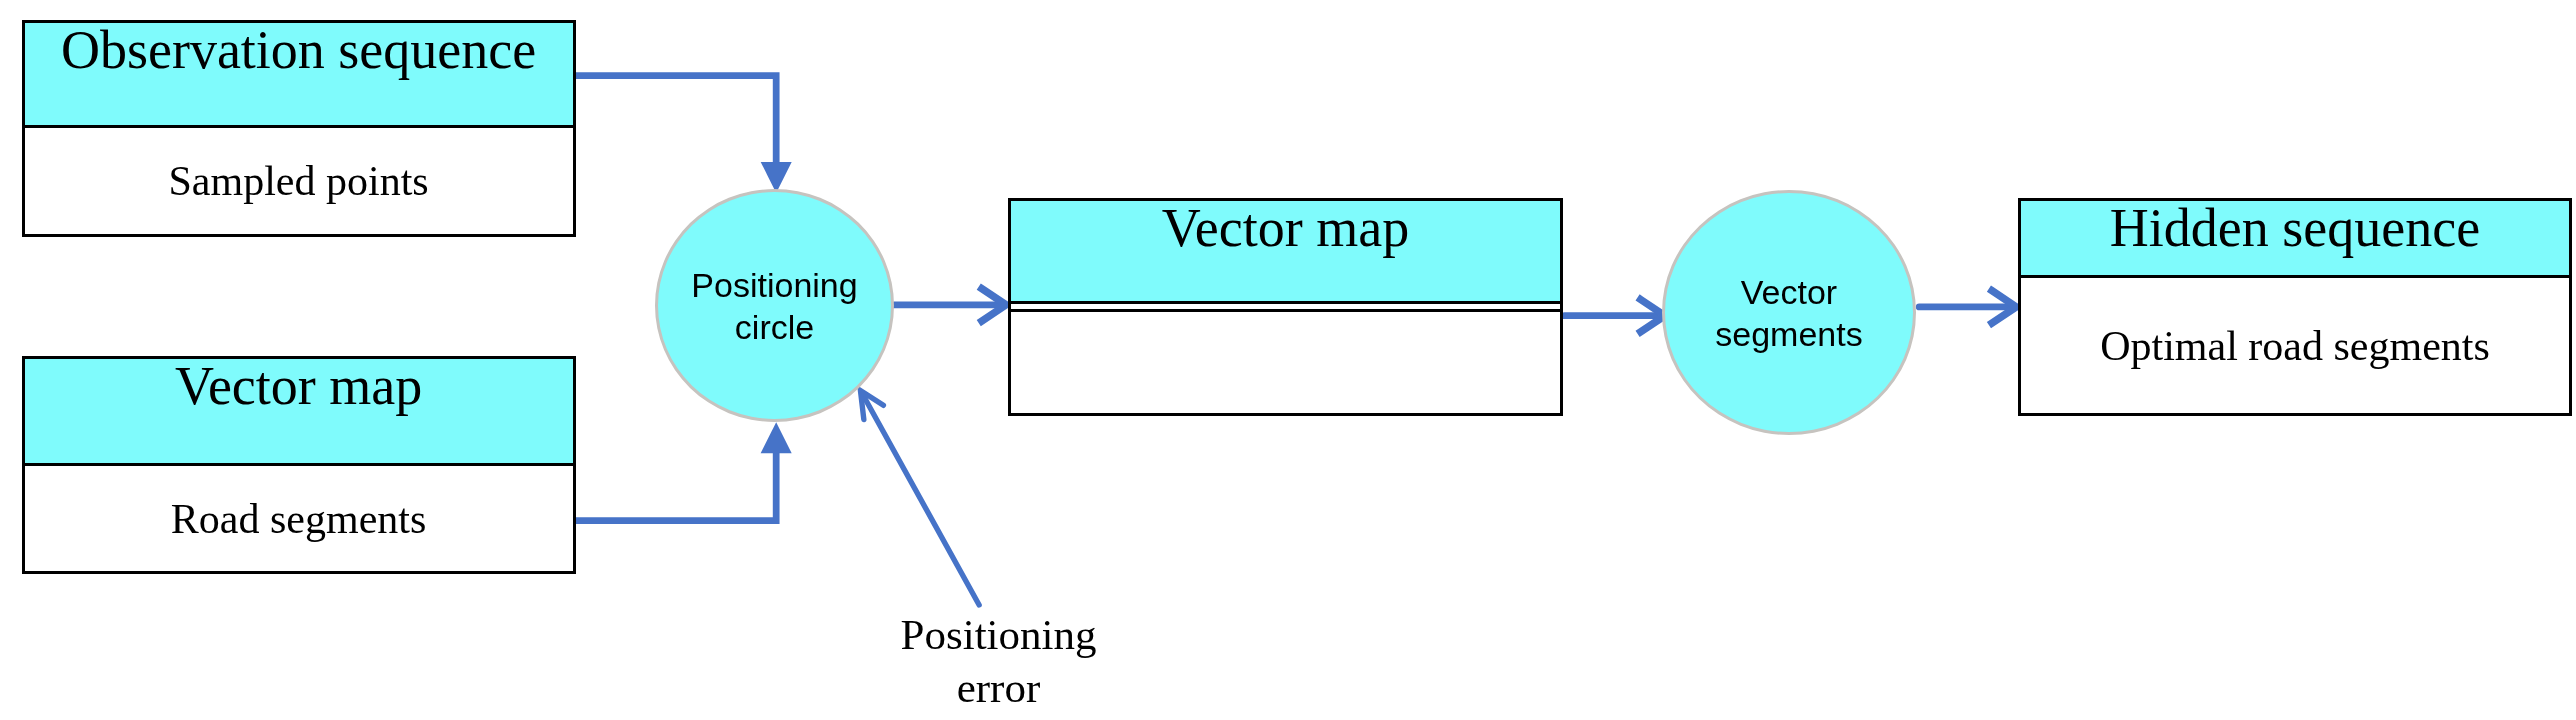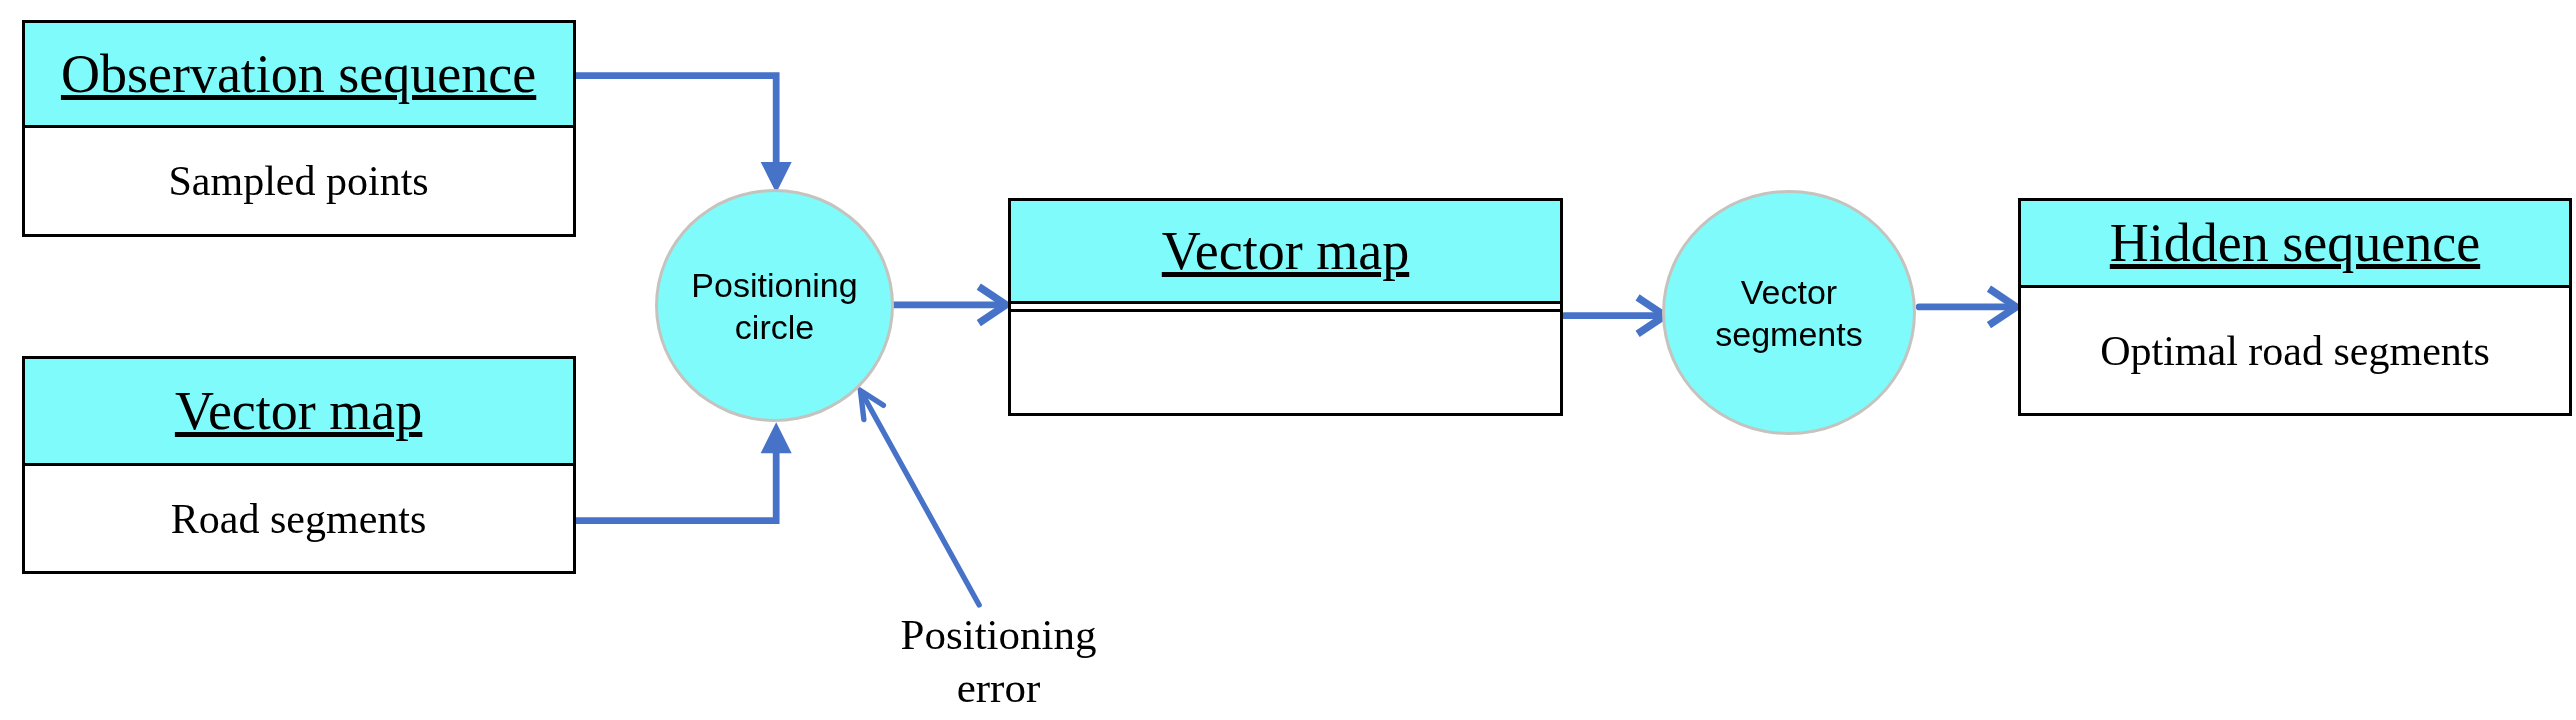--- a/index.html
+++ b/index.html
@@ -28,24 +28,23 @@
   .dbox{
     position:absolute;
     border:3.4px solid var(--box-border);
     background:#ffffff;
     display:flex;
     flex-direction:column;
   }
   .dbox .hdr{
     background:var(--node-fill);
     border-bottom:3.4px solid var(--box-border);
-    display:flex;align-items:center;justify-content:center;
+    display:flex;align-items:flex-start;justify-content:center;
     font-size:54px;
     line-height:1;
-    text-decoration:underline;
   }
   .dbox .bod{
     flex:1;
     display:flex;align-items:center;justify-content:center;
     font-size:42px;
     line-height:1;
     background:#ffffff;
     border-radius:13px;
   }
   
@@ -142,21 +141,21 @@
     </div>
     <div class="divider"></div>
   </div>
 
   <div class="circle" style="left:1662px;top:190px;width:254px;height:245px">
     <span>Vector</span>
     <span>segments</span>
   </div>
 
   <div class="dbox" style="left:2018px;top:198px;width:554px;height:218px">
-    <div class="hdr" style="height:87px">
+    <div class="hdr" style="height:77px">
       <span>Hidden sequence</span>
     </div>
     <div class="bod">
       <span>Optimal road segments</span>
     </div>
   </div>
 
   <div class="float-label" style="left:796px;top:608px;width:405px">
     <div>Positioning</div>
     <div>error</div>

